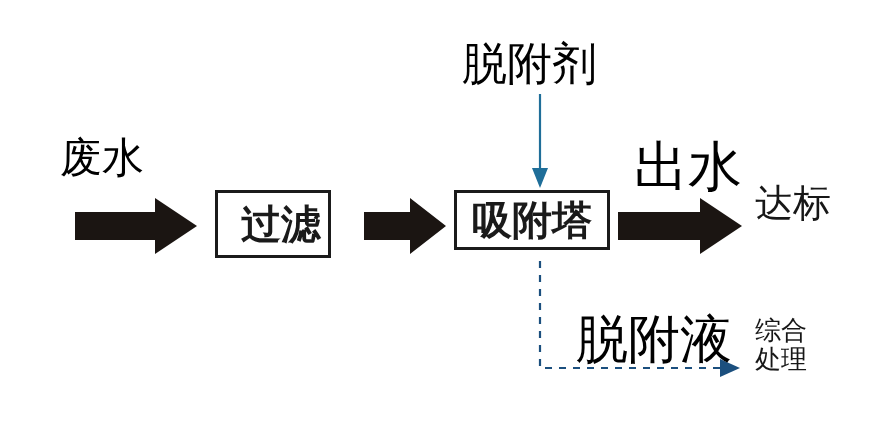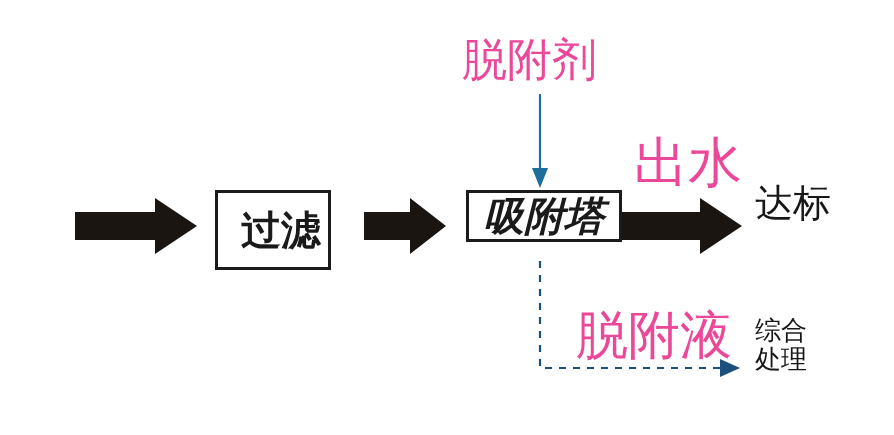--- a/index.html
+++ b/index.html
@@ -37,23 +37,23 @@
   .node-box-label {
     font-family: "DejaVu Sans", "Liberation Sans", sans-serif;
     font-weight: 700;
     color: #1a1a1a;
     line-height: 1;
     letter-spacing: 0px;
     white-space: nowrap;
   }
   .free-label {
     position: absolute;
-    font-family: Liberation Mono, monospace;
+    font-family: Liberation Sans, sans-serif;
     font-weight: 400;
-    color: #ec4899;
+    color: #000000;
     line-height: 1.06;
     white-space: nowrap;
   }
   .stacked-label {
     position: absolute;
     font-family: "DejaVu Sans", "Liberation Sans", sans-serif;
     font-weight: 400;
     color: #171717;
     line-height: 1.12;
     text-align: right;
@@ -86,28 +86,29 @@
       <line x1="540" y1="94" x2="540" y2="172" stroke="#1f6e99" stroke-width="2.2"></line>
       <path d="M 532 168 L 548 168 L 540 188 Z" fill="#1f6e99"></path>
     </g>
 
     <g>
       <path d="M 540 261 L 540 368 L 722 368" fill="none" stroke="#1b4f7e" stroke-width="2.2" stroke-dasharray="7 7" stroke-linecap="butt"></path>
       <path d="M 720 359 L 740 368 L 720 377 Z" fill="#1b4f7e"></path>
     </g>
   </svg>
 
-  <div class="node-box" style="left:215px; top:190px; width:116px; height:80px;padding-left:16px;">
+  <div class="node-box" style="left:215px; top:190px; width:116px; height:68px;padding-left:16px;">
     <span class="node-box-label" style="font-size:40px;">过滤</span>
   </div>
 
-  <div class="node-box" style="left:466px; top:190px; width:156px; height:52px;font-style:italic;">
+  <div class="node-box" style="left:454px; top:190px; width:156px; height:60px;">
     <span class="node-box-label" style="font-size:40px;">吸附塔</span>
   </div>
 
+  <div class="free-label" style="left:60px; top:136px; font-size:42px;">废水</div>
 
   <div class="free-label" style="left:462px; top:40px; font-size:45px;">脱附剂</div>
 
   <div class="free-label" style="left:634px; top:138px; font-size:54px;">出水</div>
 
   <div class="free-label" style="left:576px; top:312px; font-size:52px;">脱附液</div>
 
   <div class="stacked-label" style="left:755px; top:182px; font-size:38px;">
     <span class="line">达标</span>
   </div>

